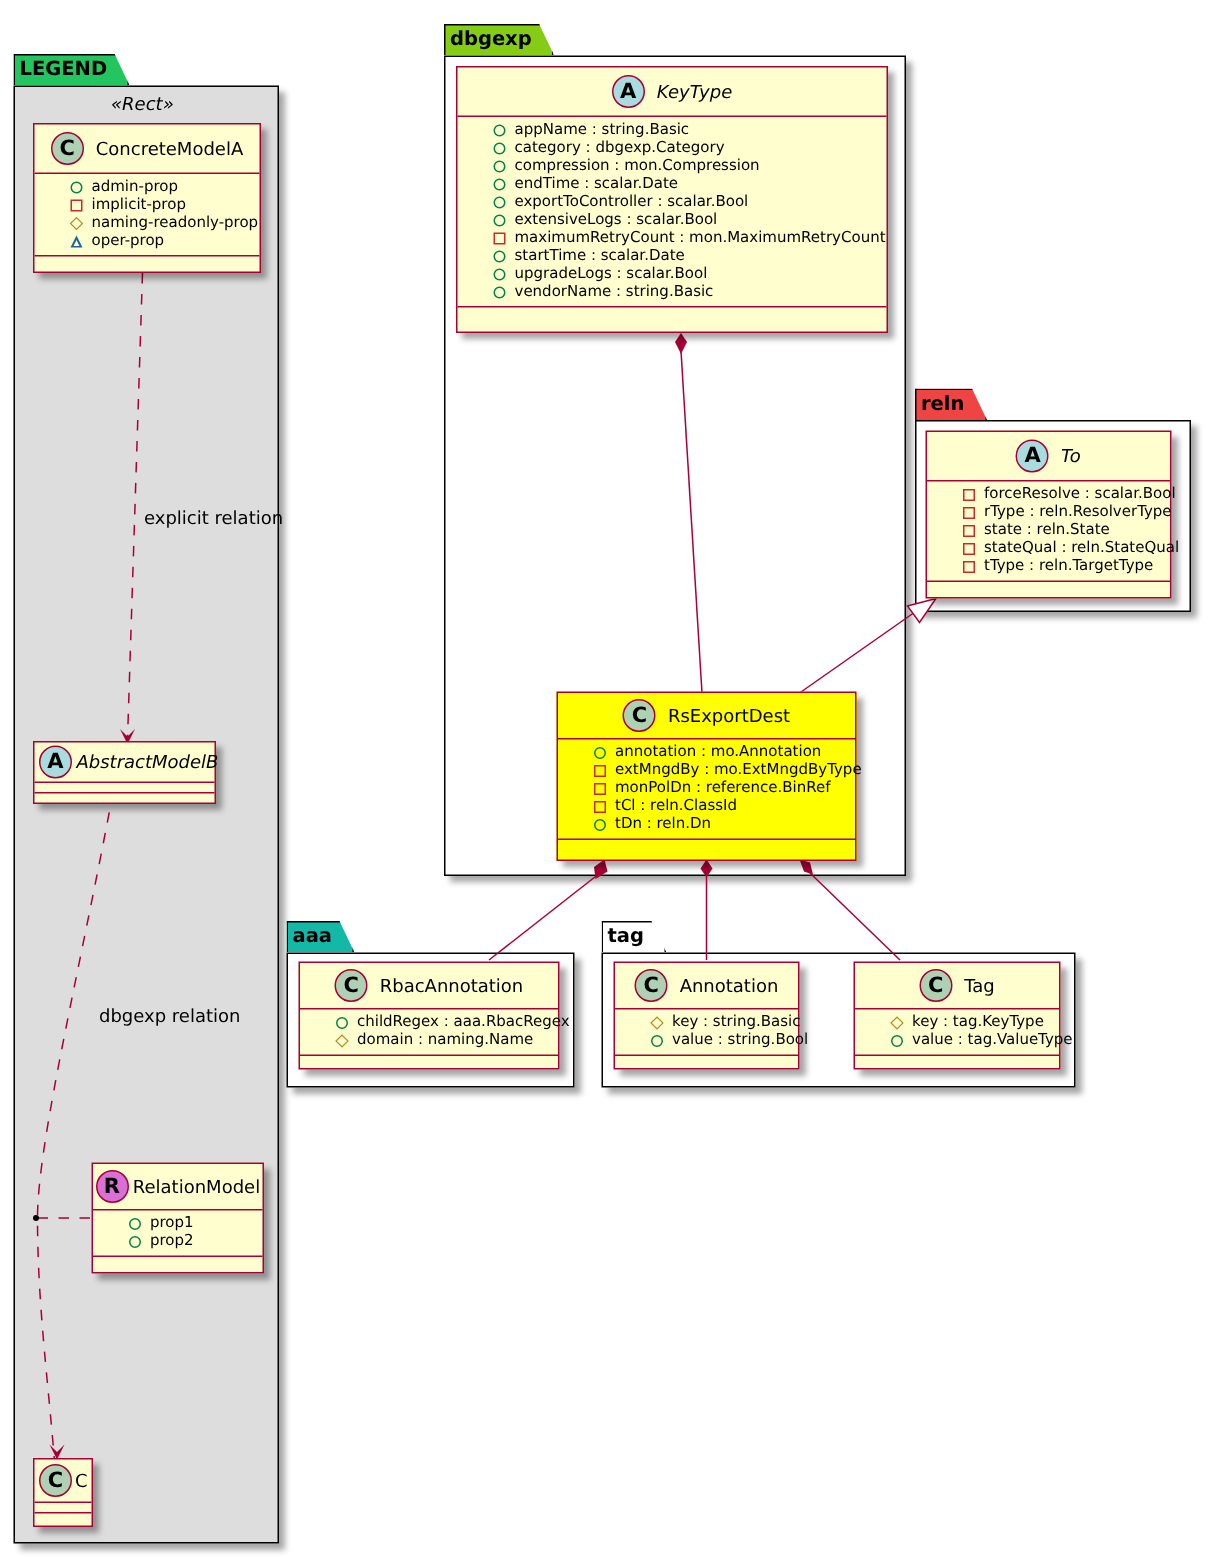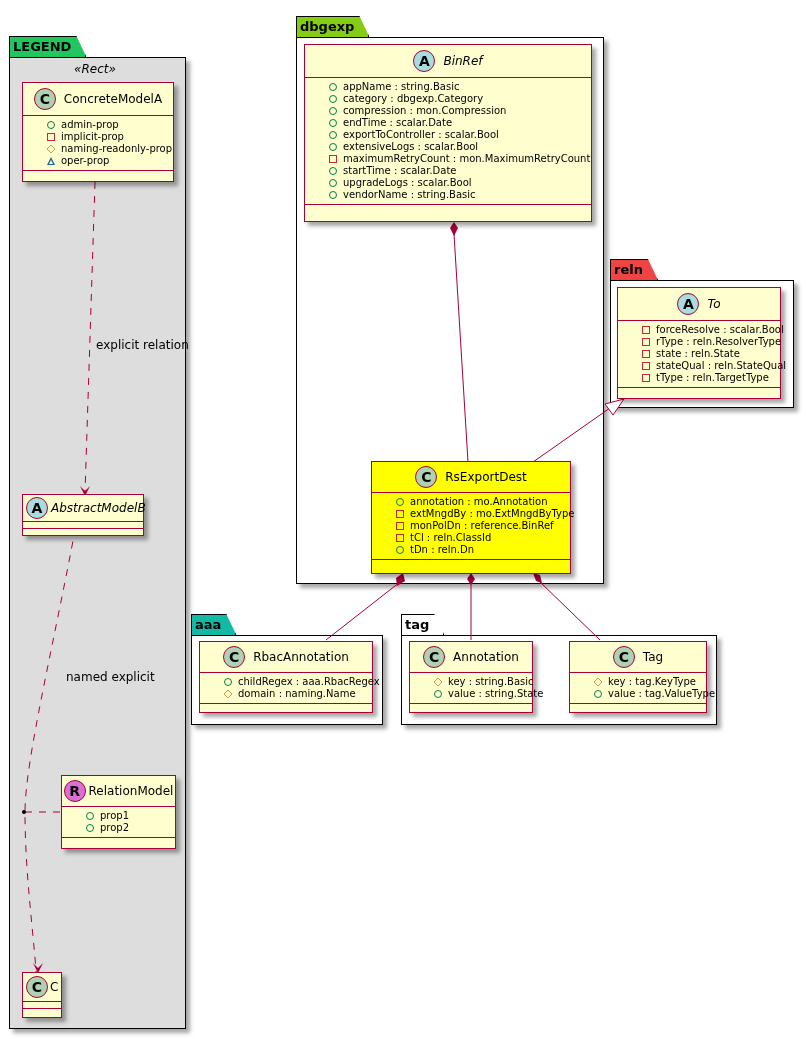--- a/index.html
+++ b/index.html
@@ -83,21 +83,21 @@
 
   <line x1="400" y1="582" x2="326" y2="640" stroke="#a80036" stroke-width="1"></line>
   <path d="M403,573 L405,581 L397,586 L396,578 Z" fill="#a80036"></path>
   <line x1="471" y1="584" x2="471" y2="640" stroke="#a80036" stroke-width="1"></line>
   <path d="M471,573 L475,579 L471,585 L467,579 Z" fill="#a80036"></path>
   <line x1="540" y1="582" x2="600" y2="640" stroke="#a80036" stroke-width="1"></line>
   <path d="M533,573 L540,575 L542,583 L536,581 Z" fill="#a80036"></path>
 </svg>
 
 <div class="label" style="left:96px;top:338px;">explicit relation</div>
-<div class="label" style="left:66px;top:670px;">named explicit</div>
+<div class="label" style="left:66px;top:670px;">dbgexp relation</div>
 
 <div class="cls" style="left:22px;top:82px;width:152px;height:100px;">
   <div class="cls-head" style="height:32px;">
     <span class="badge c">C</span>
     <span class="cls-name">ConcreteModelA</span>
   </div>
   <div class="attrs">
     <div class="attr">
         <span class="vis pub"></span>
         <span>admin-prop</span>
@@ -148,21 +148,21 @@
   <div class="cls-head" style="height:28px;gap:2px;justify-content:flex-start;padding-left:3px;">
     <span class="badge c">C</span>
     <span class="cls-name">C</span>
   </div>
   <div style="height:6px;border-bottom:1.5px solid #a80036;"></div>
 </div>
 
 <div class="cls" style="left:304px;top:44px;width:288px;height:178px;">
   <div class="cls-head" style="height:32px;">
     <span class="badge a">A</span>
-    <span class="cls-name abstract">BinRef</span>
+    <span class="cls-name abstract">KeyType</span>
   </div>
   <div class="attrs">
     <div class="attr">
         <span class="vis pub"></span>
         <span>appName : string.Basic</span>
       </div>
     <div class="attr">
         <span class="vis pub"></span>
         <span>category : dbgexp.Category</span>
       </div>
@@ -285,21 +285,21 @@
     <span class="badge c">C</span>
     <span class="cls-name">Annotation</span>
   </div>
   <div class="attrs">
     <div class="attr">
         <span class="vis prot"></span>
         <span>key : string.Basic</span>
       </div>
     <div class="attr">
         <span class="vis pub"></span>
-        <span>value : string.State</span>
+        <span>value : string.Bool</span>
       </div>
   </div>
   <div class="ops"></div>
 </div>
 
 <div class="cls" style="left:569px;top:641px;width:138px;height:72px;">
   <div class="cls-head" style="height:30px;">
     <span class="badge c">C</span>
     <span class="cls-name">Tag</span>
   </div>

